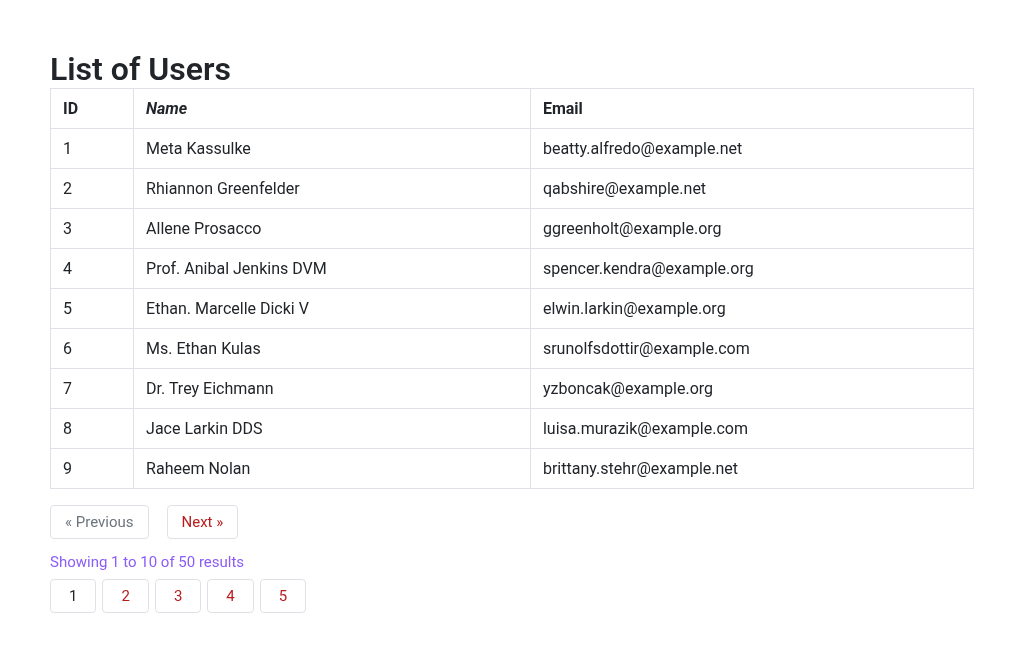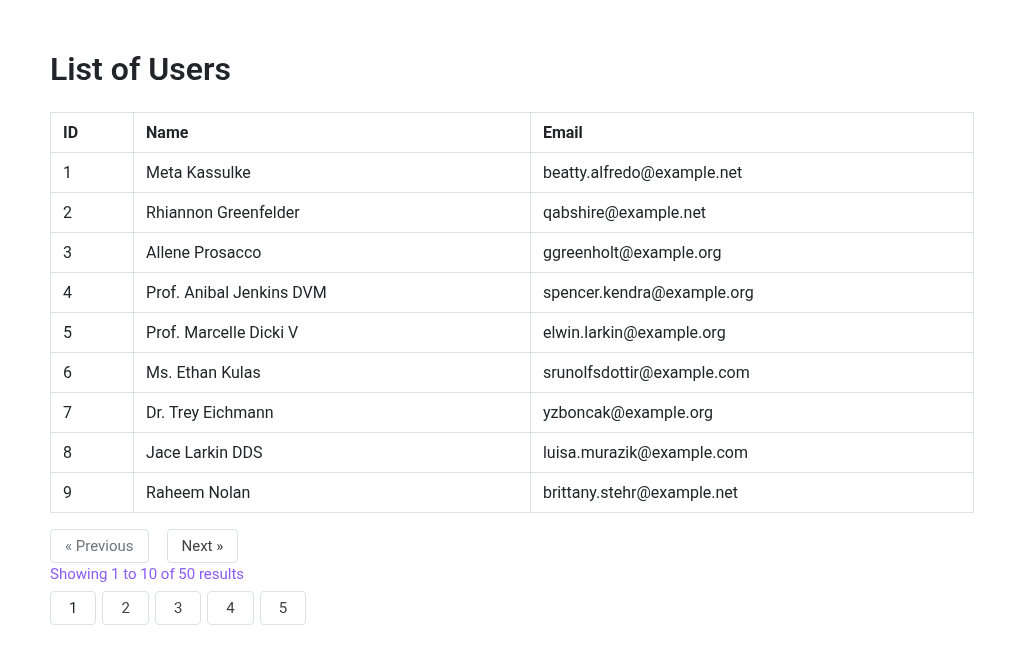--- a/index.html
+++ b/index.html
@@ -17,49 +17,48 @@
     h1 {
       font-size: 32px;
       font-weight: 600;
       margin-bottom: 0;
       color: #212529;
     }
     table {
       width: 100%;
       border-collapse: collapse;
       margin-bottom: 16px;
-      margin-top: 24px;
     }
     th, td {
       border: 1px solid #dee2e6;
       padding: 10px 12px;
       text-align: left;
       vertical-align: top;
     }
     th {
       font-weight: 700;
       background: #fff;
       color: #212529;
     }
     .col-id { width: 9%; }
-    .col-name { width: 43%; }
+    .col-name { width: 43%; font-style: italic; }
     .col-email { width: 48%; }
     .prevnext {
       display: flex;
       gap: 18px;
-      margin-bottom: 2px;
+      margin-bottom: 14px;
       align-items: center;
     }
     .prevnext .page-link,
     .pages .page-link {
       display: inline-block;
       padding: 7px 14px;
       border: 1px solid #dee2e6;
       border-radius: 4px;
-      color: #404040;
+      color: #b91c1c;
       background: #fff;
       text-decoration: none;
       font-size: 15px;
       cursor: pointer;
     }
     .prevnext .page-link.disabled,
     .pages .page-link.active {
       color: #6c757d;
       cursor: default;
     }
@@ -109,21 +108,21 @@
         <td>Allene Prosacco</td>
         <td>ggreenholt@example.org</td>
       </tr>
       <tr>
         <td>4</td>
         <td>Prof. Anibal Jenkins DVM</td>
         <td>spencer.kendra@example.org</td>
       </tr>
       <tr>
         <td>5</td>
-        <td>Prof. Marcelle Dicki V</td>
+        <td>Ethan. Marcelle Dicki V</td>
         <td>elwin.larkin@example.org</td>
       </tr>
       <tr>
         <td>6</td>
         <td>Ms. Ethan Kulas</td>
         <td>srunolfsdottir@example.com</td>
       </tr>
       <tr>
         <td>7</td>
         <td>Dr. Trey Eichmann</td>

